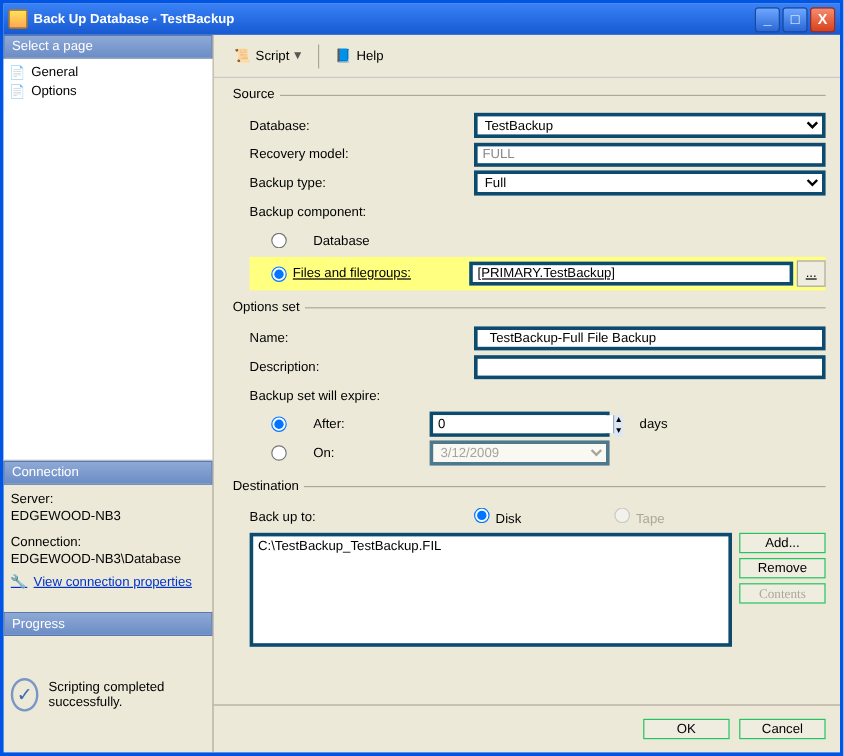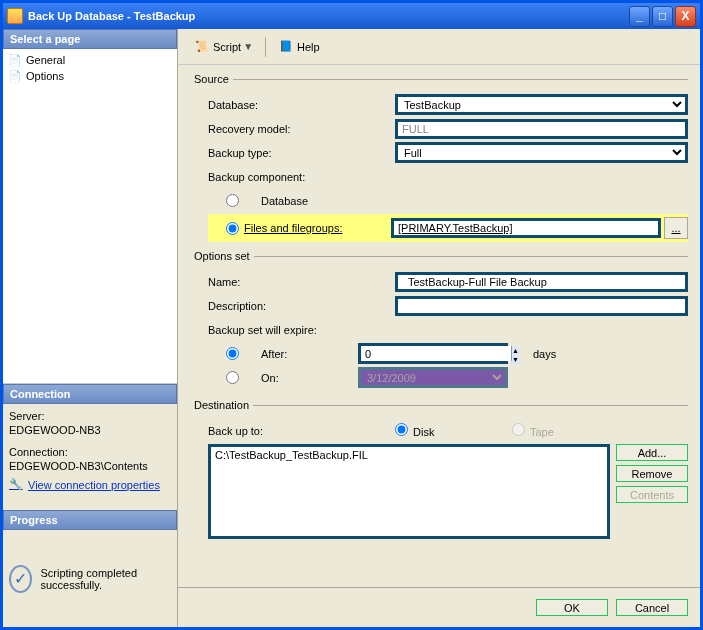--- a/index.html
+++ b/index.html
@@ -6,21 +6,21 @@
 body { background: #fff; }
 .window { width: 703px; height: 630px; border: 3px solid #0055e5; background: #ece9d8; display: flex; flex-direction: column; }
 .titlebar { height: 26px; background: linear-gradient(#3a81f6, #1659d0); display: flex; align-items: center; padding: 0 4px; color: #fff; font-weight: bold; }
 .titlebar .ticon { width: 16px; height: 16px; background: linear-gradient(#ffe259,#ffa751); border: 1px solid #c97b00; margin-right: 5px; border-radius: 2px; }
 .titlebar .title { flex: 1; }
 .titlebar .wbtn { width: 21px; height: 21px; margin-left: 2px; border-radius: 3px; display: flex; align-items: center; justify-content: center; font-weight: bold; font-family: Arial; font-size: 12px; color: #fff; }
 .wbtn.min, .wbtn.max { background: linear-gradient(#6fa8ff,#2a67d6); border: 1px solid #1a4aa0; }
 .wbtn.close { background: linear-gradient(#f68d6f,#d8401a); border: 1px solid #a02a1a; }
 .body { flex: 1; display: flex; }
 .sidebar { width: 175px; display: flex; flex-direction: column; border-right: 1px solid #aca899; }
-.panel-header { background: linear-gradient(#8ea9d5, #6b8cc6); color: #fff; font-weight: bold; padding: 3px 6px; border: 1px solid #5a78b0; }
+.panel-header { background: linear-gradient(#8ea9d5, #6b8cc6); color: #fff; font-weight: normal; padding: 3px 6px; border: 1px solid #5a78b0; }
 .page-list { background: #fff; flex: 0 0 auto; padding: 3px 4px; height: 335px; border-bottom: 1px solid #c8c8c8; }
 .page-item { display: flex; align-items: center; padding: 1px 0; cursor: pointer; }
 .page-item .picon { width: 16px; height: 14px; margin-right: 3px; display:flex; align-items:center; justify-content:center; }
 .conn-panel { padding: 6px 6px; }
 .conn-panel div { margin-bottom: 2px; }
 .link { color: #0033cc; text-decoration: underline; cursor: pointer; display: flex; align-items: center; margin-top: 6px; }
 .link .licon { width: 16px; height: 14px; margin-right: 3px; }
 .progress-panel { padding: 8px 6px; display: flex; align-items: center; }
 .progress-panel .pcircle { width: 28px; height: 28px; border: 2px solid #7a96c5; border-radius: 50%; display: flex; align-items: center; justify-content: center; margin-right: 8px; color: #3a6ab0; font-size:16px; }
 .main { flex: 1; display: flex; flex-direction: column; }
@@ -31,32 +31,32 @@
 .content { flex: 1; padding: 8px 12px 0 12px; overflow: auto; }
 fieldset { border: none; border-top: 1px solid #aca899; padding: 6px 0 4px 0; margin-bottom: 4px; }
 legend { padding: 0 4px; color: #000; }
 .row { display: flex; align-items: center; margin: 3px 0 3px 18px; min-height: 21px; gap: 17px; }
 .row.indent2 { margin-left: 36px; }
 .label { width: 170px; }
 .label.short { width: 80px; }
 input[type=text], select, .textbox, .spinner, .listbox { border: 3px solid #0c4a6e; background: #fff; font-size: 11px; }
 input[type=text], .textbox { height: 20px; padding: 2px 4px; }
 select { height: 21px; padding: 1px 2px; }
-.disabled { background: #4c1d95; color: #888; }
+.disabled { background: #ffffff; color: #888; }
 select.disabled { color: #888; }
 .highlight { background: #ffff80; }
 .hrow { display: flex; align-items: center; margin: 0 0 0 18px; background: #ffff80; padding: 3px 0 3px 18px; text-decoration: underline; }
 .smallbtn { width: 24px; height: 22px; border: 1px solid #aca899; background: #efece0; cursor: pointer; margin-left: 3px; text-align:center; }
 .spinner { display: flex; width: 150px; height: 21px; }
 .spinner input { border: none; flex: 1; padding: 2px 4px; outline: none; }
 .spinner .sp-btns { width: 16px; display: flex; flex-direction: column; border-left: 1px solid #7f9db9; }
 .spinner .sp-btn { flex: 1; background: #dbe6f7; font-size: 7px; text-align: center; line-height: 9px; cursor: pointer; }
 .listbox { height: 95px; overflow: auto; padding: 2px 4px; }
 .btn { width: 72px; height: 17px; border: 1px solid #22c55e; background: #efece0; cursor: pointer; }
-.btn.disabled { color: #aca899; }
+.btn.disabled { color: #aca899; font-family: Liberation Serif, serif; }
 .dest-row { display: flex; gap: 6px; margin: 3px 0 3px 18px; }
 .dest-btns { display: flex; flex-direction: column; gap: 4px; }
 .footer { height: 40px; border-top: 1px solid #aca899; display: flex; justify-content: flex-end; align-items: center; padding: 0 12px; gap: 8px; }
 input[type=radio] { margin-right: 5px; }
 .conn-block { flex: 0 0 106px; }
 .prog-block { flex: 1; }
 </style>
 </head>
 <body>
 
@@ -80,21 +80,21 @@
           <span class="picon">📄</span>
           <span>Options</span>
         </div>
       </div>
       <div class="panel-header">Connection</div>
       <div class="conn-panel conn-block">
         <div>Server:</div>
         <div>EDGEWOOD-NB3</div>
         <div style="height:6px"></div>
         <div>Connection:</div>
-        <div>EDGEWOOD-NB3\Contents</div>
+        <div>EDGEWOOD-NB3\Database</div>
         <div class="link">
           <span class="licon">🔧</span>
           <span>View connection properties</span>
         </div>
       </div>
       <div class="panel-header">Progress</div>
       <div class="progress-panel prog-block">
         <div class="pcircle">✓</div>
         <div>Scripting completed successfully.</div>
       </div>

